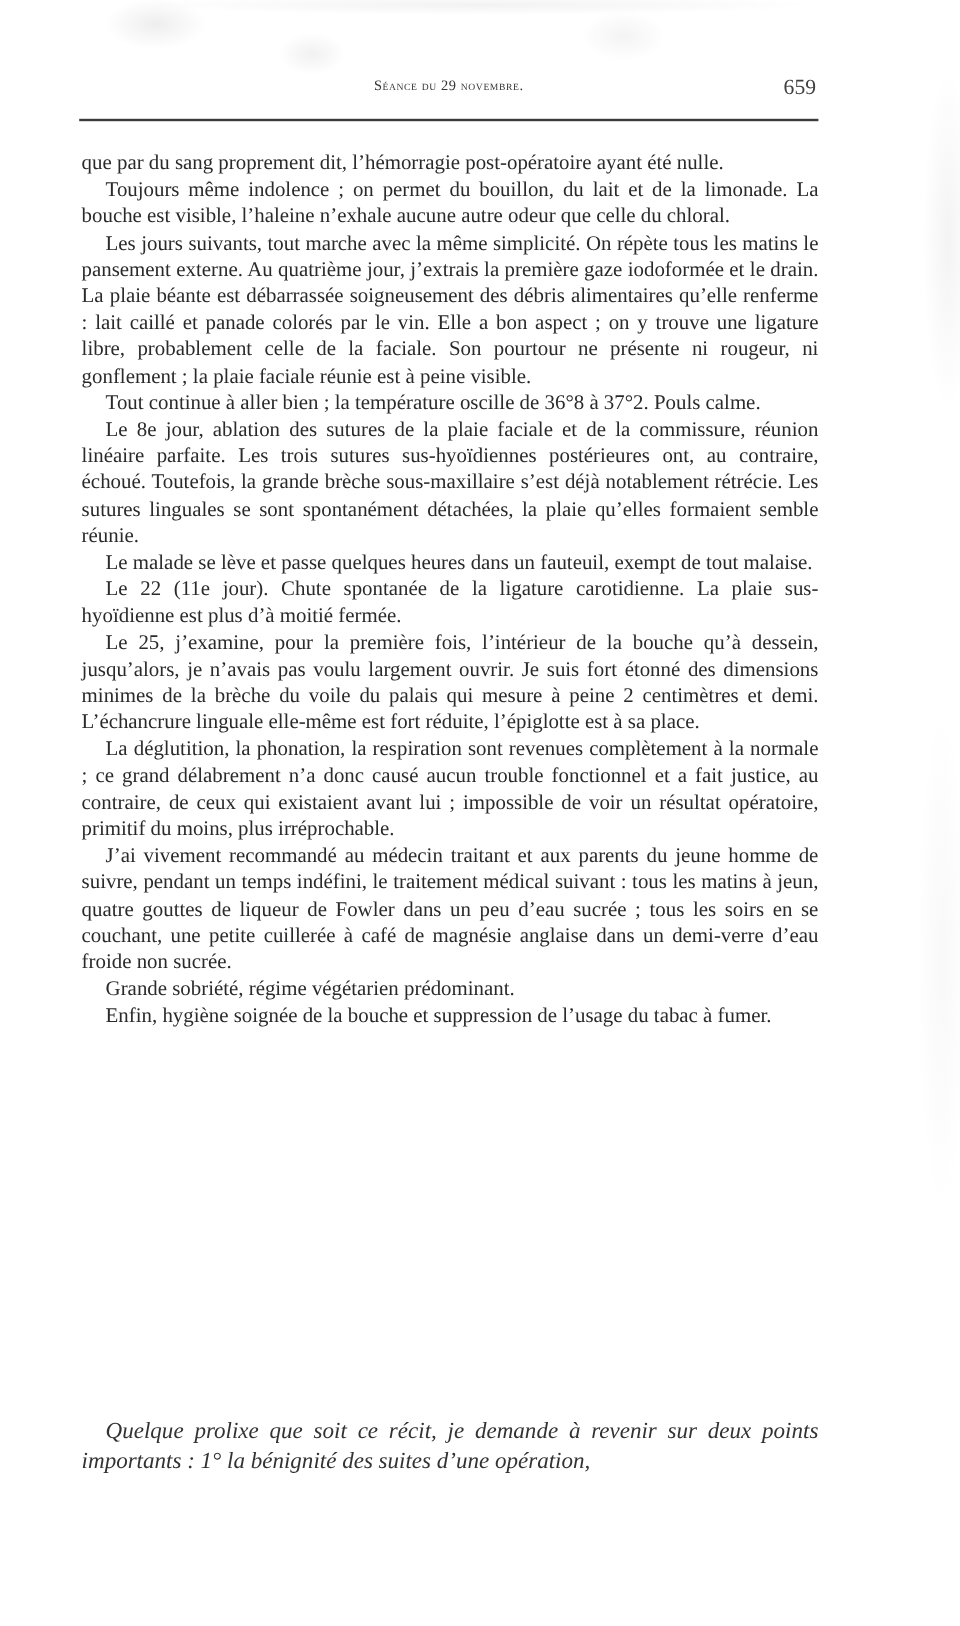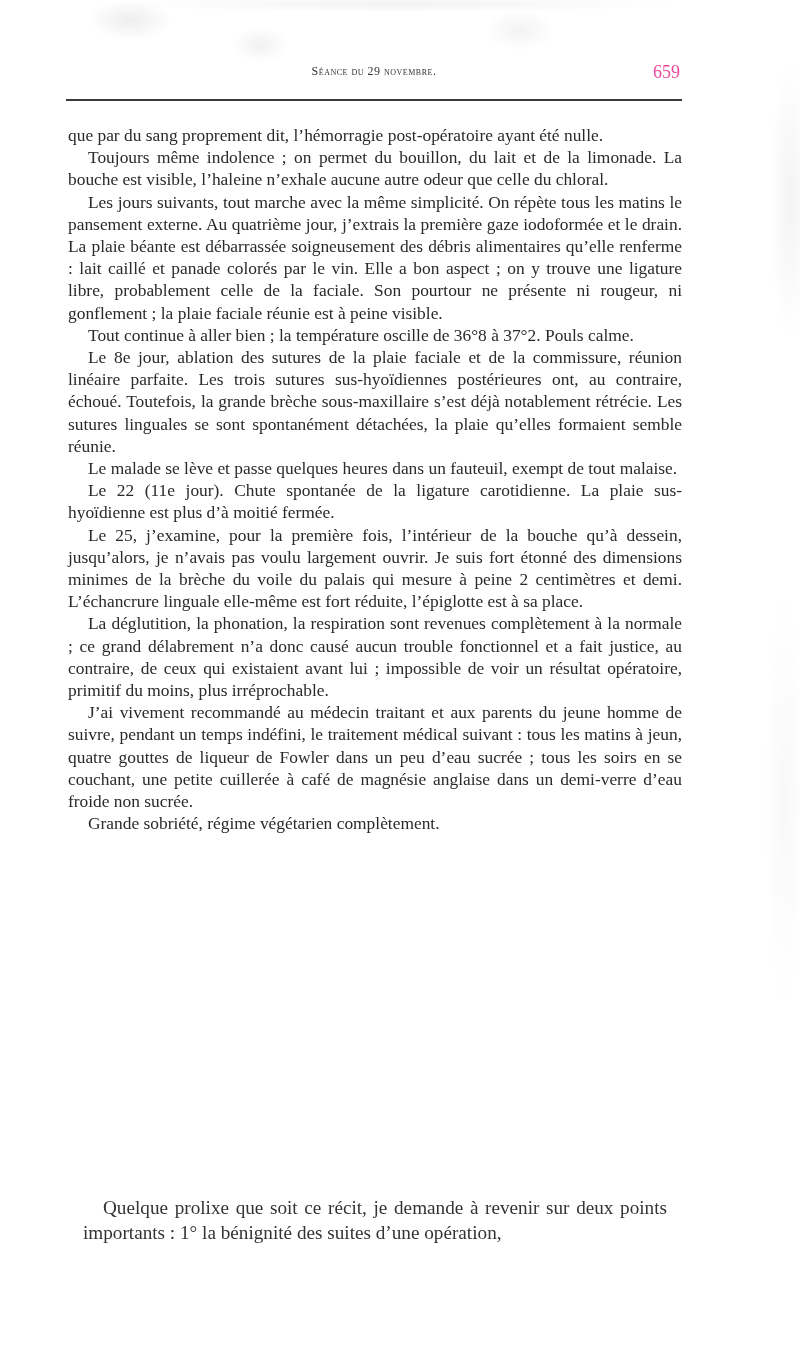--- a/index.html
+++ b/index.html
@@ -39,21 +39,21 @@
     font-size: 12px;
     letter-spacing: 0.5px;
     font-variant: small-caps;
     color: #333;
   }
   .page-number {
     position: absolute;
     right: 2px;
     top: -2px;
     font-size: 18px;
-    color: #ec4899;
+    color: #404040;
   }
   .header-rule {
     position: absolute;
     left: 66px;
     top: 99px;
     width: 616px;
     height: 2px;
     background: #3a3a3a;
   }
   .body-text {
@@ -77,22 +77,23 @@
     position: absolute;
     left: 68px;
     top: 1180px;
     width: 614px;
     font-size: 19.2px;
     line-height: 25px;
     text-align: justify;
     color: #333;
   }
   .closing-text p {
-    margin: 15px;
+    margin: 0;
     text-indent: 20px;
+    font-style: italic;
   }
 </style>
 </head>
 <body>
 
 <div class="page-header">
   <div class="running-title">Séance du 29 novembre.</div>
   <div class="page-number">659</div>
 </div>
 <div class="header-rule"></div>
@@ -101,18 +102,19 @@
   <p class="noindent">que par du sang proprement dit, l’hémorragie post-opératoire ayant été nulle.</p>
   <p>Toujours même indolence ; on permet du bouillon, du lait et de la limonade. La bouche est visible, l’haleine n’exhale aucune autre odeur que celle du chloral.</p>
   <p>Les jours suivants, tout marche avec la même simplicité. On répète tous les matins le pansement externe. Au quatrième jour, j’extrais la première gaze iodoformée et le drain. La plaie béante est débarrassée soigneusement des débris alimentaires qu’elle renferme : lait caillé et panade colorés par le vin. Elle a bon aspect ; on y trouve une ligature libre, probablement celle de la faciale. Son pourtour ne présente ni rougeur, ni gonflement ; la plaie faciale réunie est à peine visible.</p>
   <p>Tout continue à aller bien ; la température oscille de 36°8 à 37°2. Pouls calme.</p>
   <p>Le 8e jour, ablation des sutures de la plaie faciale et de la commissure, réunion linéaire parfaite. Les trois sutures sus-hyoïdiennes postérieures ont, au contraire, échoué. Toutefois, la grande brèche sous-maxillaire s’est déjà notablement rétrécie. Les sutures linguales se sont spontanément détachées, la plaie qu’elles formaient semble réunie.</p>
   <p>Le malade se lève et passe quelques heures dans un fauteuil, exempt de tout malaise.</p>
   <p>Le 22 (11e jour). Chute spontanée de la ligature carotidienne. La plaie sus-hyoïdienne est plus d’à moitié fermée.</p>
   <p>Le 25, j’examine, pour la première fois, l’intérieur de la bouche qu’à dessein, jusqu’alors, je n’avais pas voulu largement ouvrir. Je suis fort étonné des dimensions minimes de la brèche du voile du palais qui mesure à peine 2 centimètres et demi. L’échancrure linguale elle-même est fort réduite, l’épiglotte est à sa place.</p>
   <p>La déglutition, la phonation, la respiration sont revenues complètement à la normale ; ce grand délabrement n’a donc causé aucun trouble fonctionnel et a fait justice, au contraire, de ceux qui existaient avant lui ; impossible de voir un résultat opératoire, primitif du moins, plus irréprochable.</p>
   <p>J’ai vivement recommandé au médecin traitant et aux parents du jeune homme de suivre, pendant un temps indéfini, le traitement médical suivant : tous les matins à jeun, quatre gouttes de liqueur de Fowler dans un peu d’eau sucrée ; tous les soirs en se couchant, une petite cuillerée à café de magnésie anglaise dans un demi-verre d’eau froide non sucrée.</p>
-  <p>Grande sobriété, régime végétarien complètement.</p>
+  <p>Grande sobriété, régime végétarien prédominant.</p>
+  <p>Enfin, hygiène soignée de la bouche et suppression de l’usage du tabac à fumer.</p>
 </div>
 
 <div class="closing-text">
   <p>Quelque prolixe que soit ce récit, je demande à revenir sur deux points importants : 1° la bénignité des suites d’une opération,</p>
 </div>
 
 </body></html>

